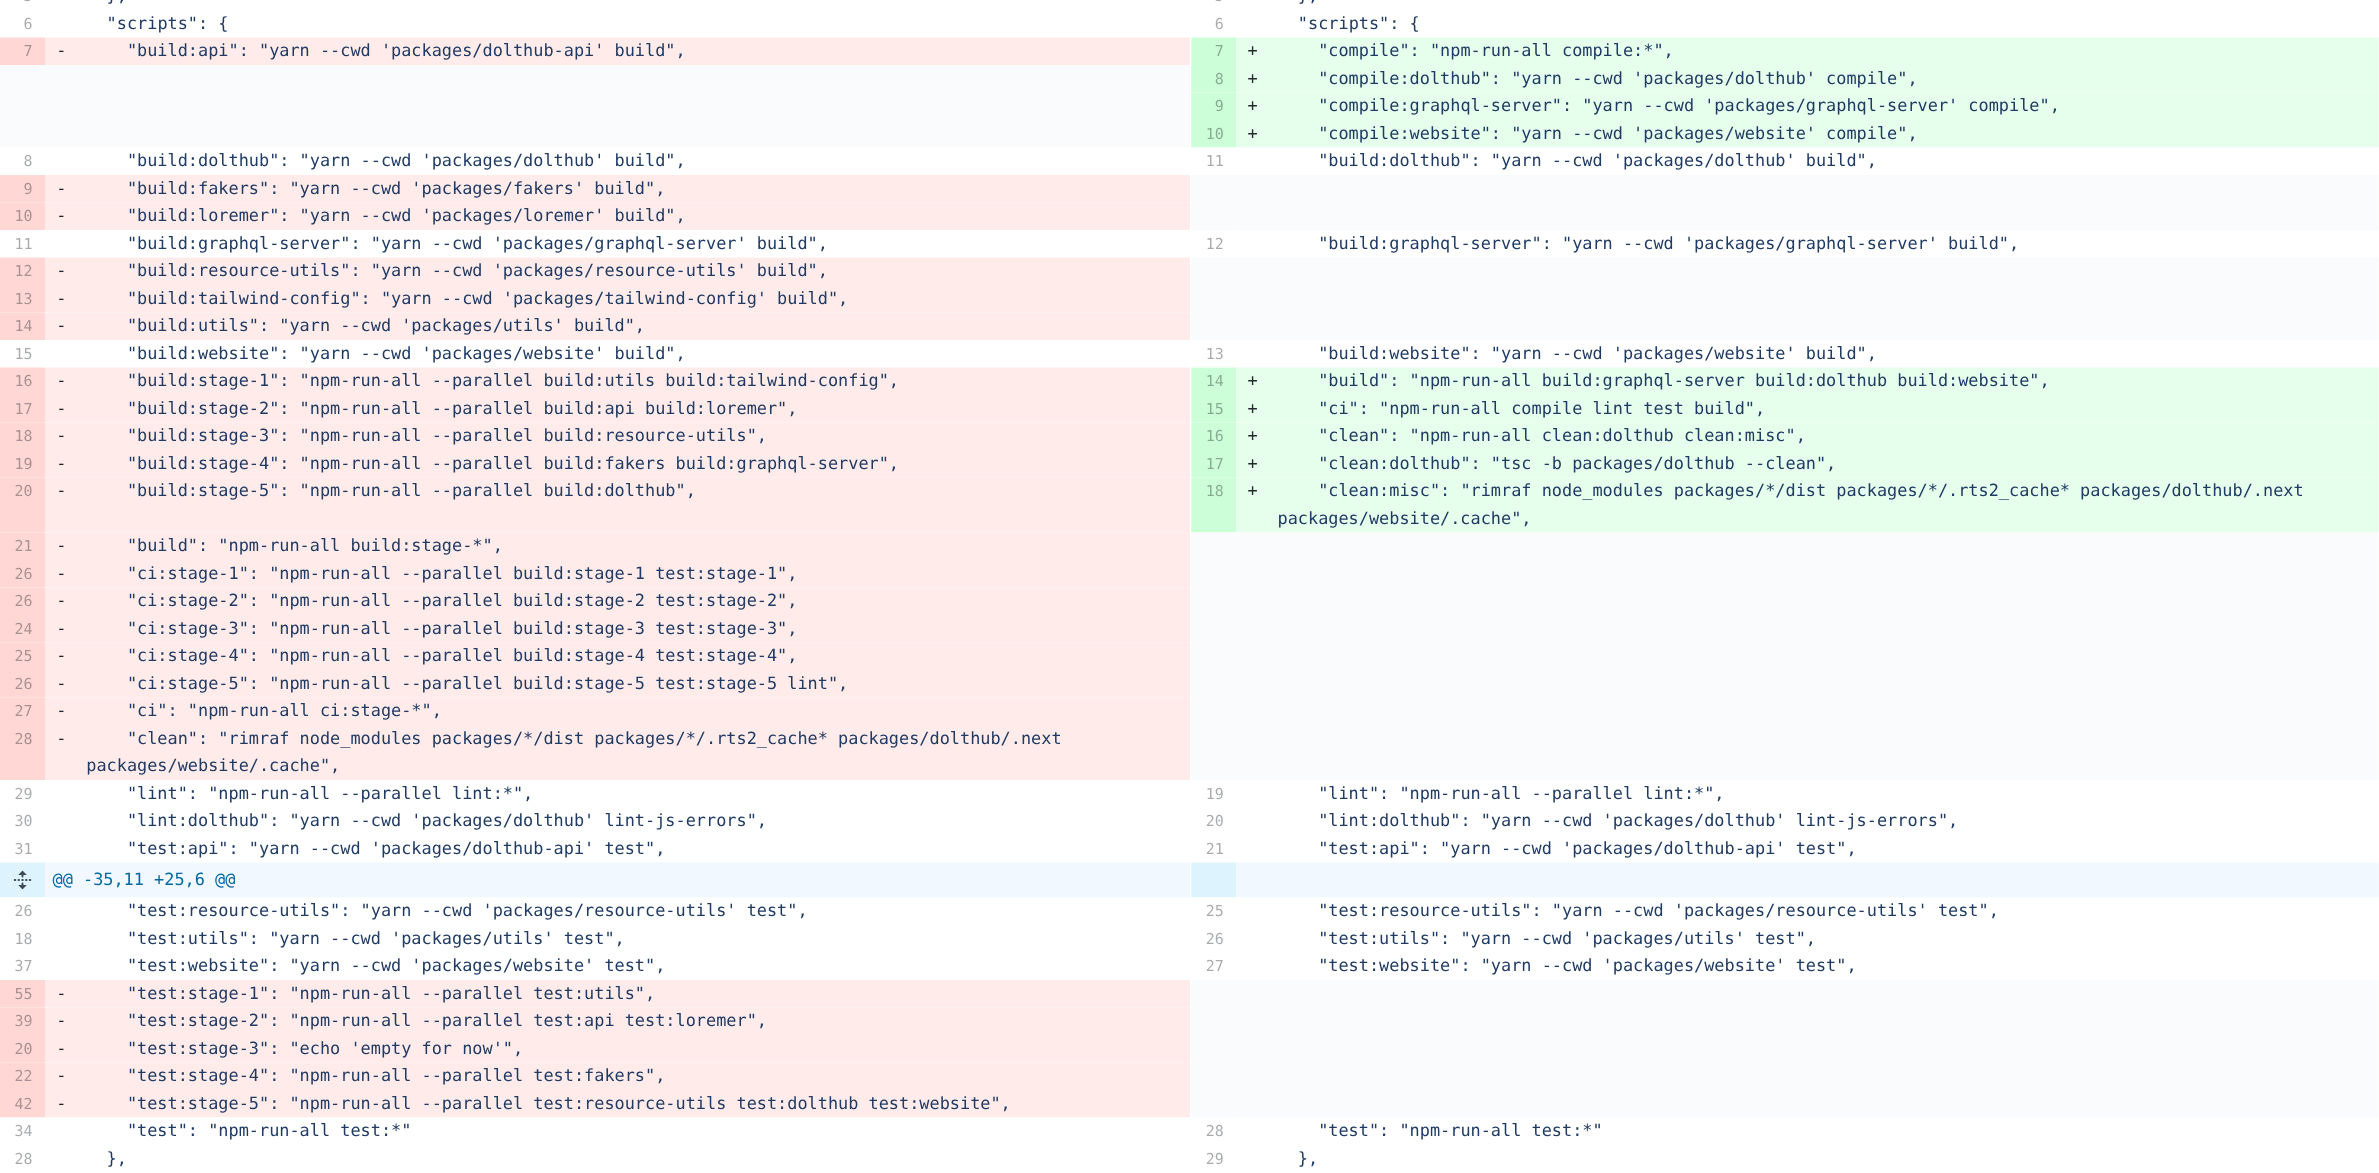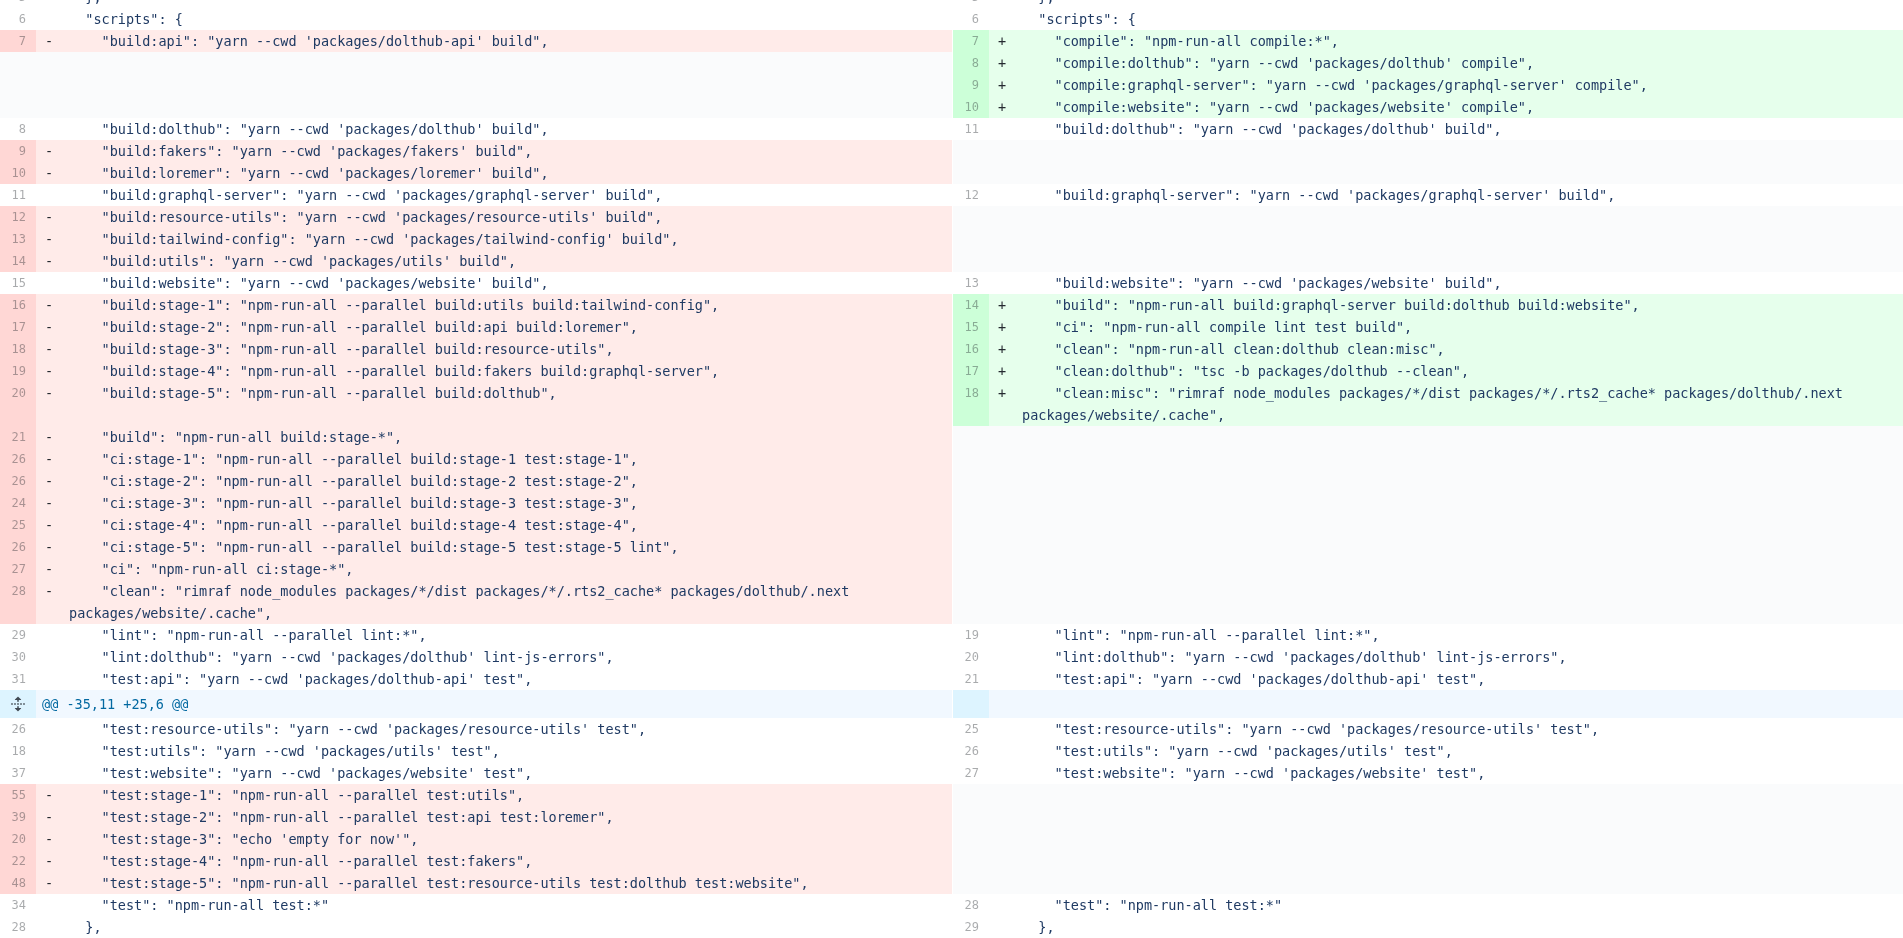--- a/index.html
+++ b/index.html
@@ -324,21 +324,21 @@
       <div class="code c-empty"></div>
     </div>
     <div class="drow">
       <div class="gutter g-del">22</div>
       <div class="code c-del"><span class="marker">-</span><span>    "test:stage-4": "npm-run-all --parallel test:fakers",</span></div>
       <div class="divider"></div>
       <div class="gutter g-empty"></div>
       <div class="code c-empty"></div>
     </div>
     <div class="drow">
-      <div class="gutter g-del">48</div>
+      <div class="gutter g-del">42</div>
       <div class="code c-del"><span class="marker">-</span><span>    "test:stage-5": "npm-run-all --parallel test:resource-utils test:dolthub test:website",</span></div>
       <div class="divider"></div>
       <div class="gutter g-empty"></div>
       <div class="code c-empty"></div>
     </div>
     <div class="drow">
       <div class="gutter g-ctx">34</div>
       <div class="code c-ctx"><span>    "test": "npm-run-all test:*"</span></div>
       <div class="divider"></div>
       <div class="gutter g-ctx">28</div>

